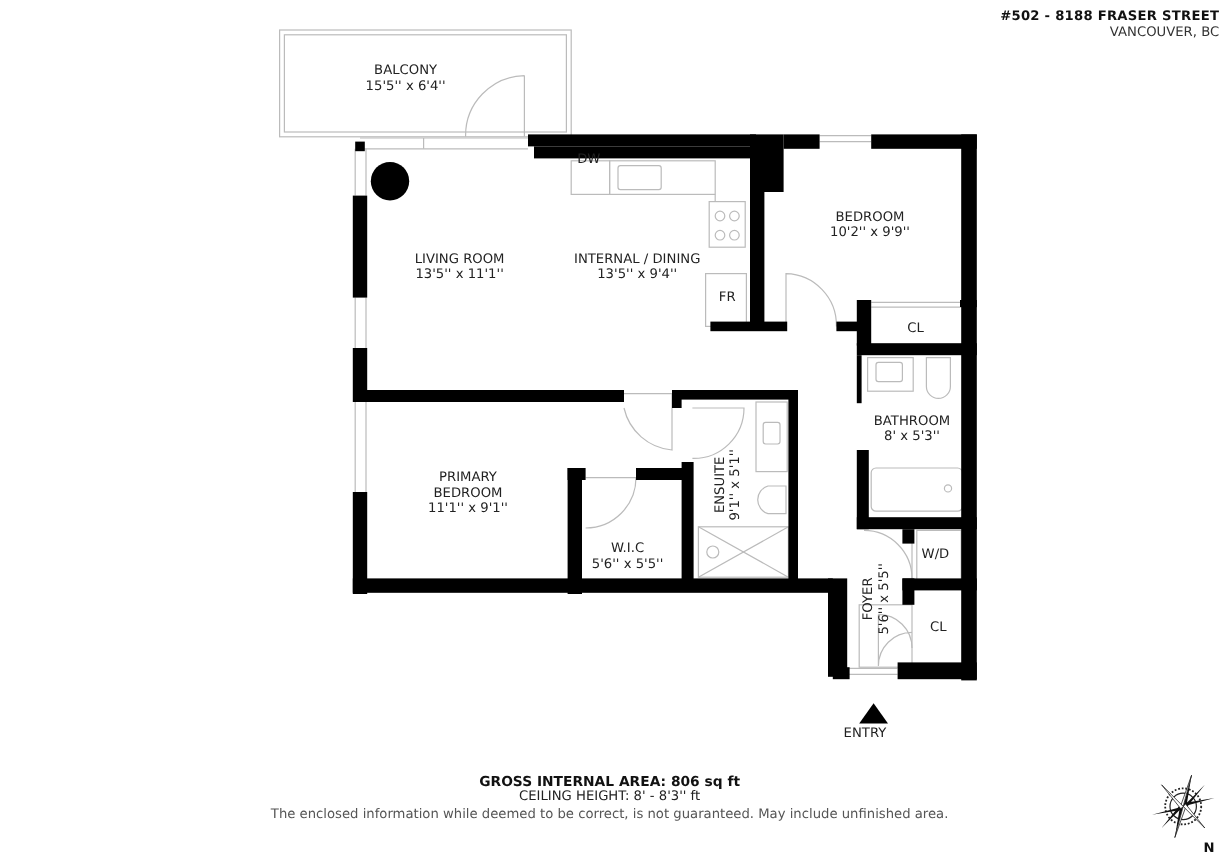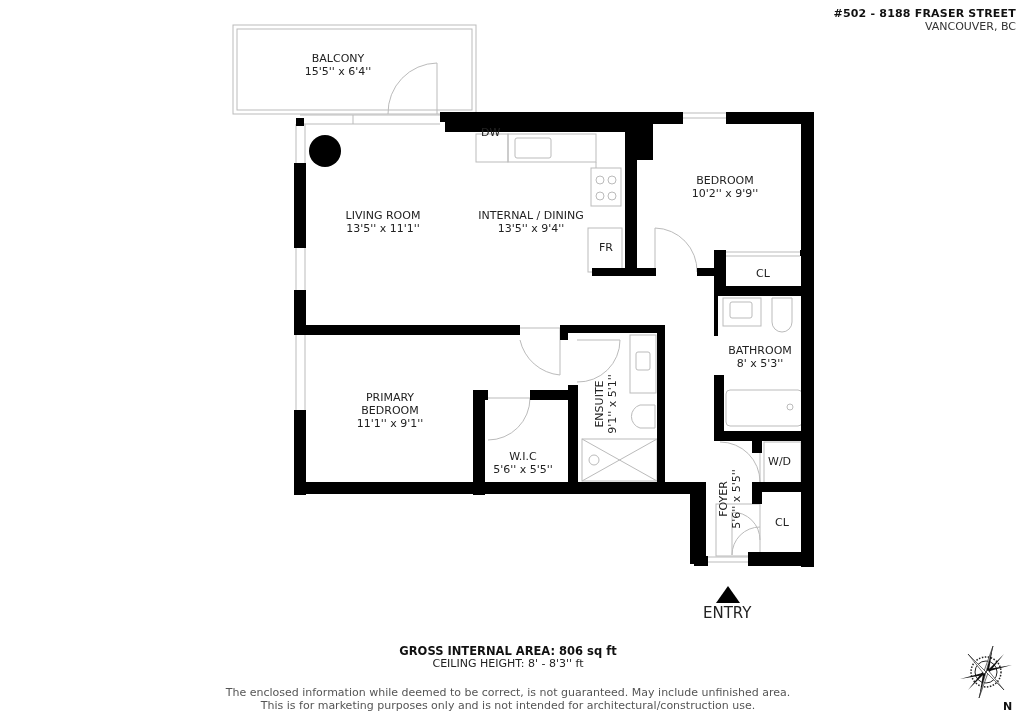--- a/index.html
+++ b/index.html
@@ -7,24 +7,24 @@
   .hdr{position:absolute;right:8px;top:7px;text-align:right;line-height:13px;}
   .hdr .addr{font-weight:bold;font-size:11px;color:#111;letter-spacing:0.2px;}
   .hdr .city{font-size:11px;color:#333;}
   svg.plan{position:absolute;left:0;top:0;}
   .lbl{position:absolute;text-align:center;font-size:11px;line-height:13px;color:#222;white-space:nowrap;}
   .lbl.rot{transform:rotate(-90deg);transform-origin:center center;}
   .tag{position:absolute;font-size:11px;color:#222;}
   .footer{position:absolute;left:0;width:1016px;top:645px;text-align:center;}
   .footer .gia{font-weight:bold;font-size:11.5px;line-height:13px;color:#111;}
   .footer .sub{font-size:11px;line-height:12px;color:#222;}
-  .footer .disc{font-size:11px;line-height:13px;color:#555;margin-top:16px;}
+  .footer .disc{font-size:11px;line-height:13px;color:#555;margin-top:2px;}
   .compass{position:absolute;left:958px;top:644px;width:56px;height:56px;}
   .north{position:absolute;left:1003px;top:700px;font-weight:bold;font-size:11px;color:#111;}
-  .entry{position:absolute;left:703px;top:604px;font-size:15px;color:#222;}
+  .entry{position:absolute;left:703px;top:604px;font-size:11px;color:#222;}
 </style>
 </head>
 <body>
 
 <div class="hdr">
   <div class="addr">#502 - 8188 FRASER STREET</div>
   <div class="city">VANCOUVER, BC</div>
 </div>
 
 <svg class="plan" width="1024" height="723" viewBox="0 0 1024 723">
@@ -192,21 +192,20 @@
 <div class="tag" style="left:768px;top:455px;">W/D</div>
 <div class="tag" style="left:775px;top:516px;">CL</div>
 
 <div class="entry">ENTRY</div>
 
 <div class="footer">
   <div class="gia">GROSS INTERNAL AREA: 806 sq ft</div>
   <div class="sub">CEILING HEIGHT: 8' - 8'3'' ft</div>
   <div class="disc">
     <div>The enclosed information while deemed to be correct, is not guaranteed. May include unfinished area.</div>
-    <div>This is for marketing purposes only and is not intended for architectural/construction use.</div>
   </div>
 </div>
 
 <svg class="compass" viewBox="0 0 56 56">
   <circle cx="28" cy="28" r="15" fill="none" stroke="#222" stroke-width="1.5" stroke-dasharray="1.5 1.5"></circle>
   <circle cx="28" cy="28" r="11" fill="none" stroke="#222" stroke-width="1"></circle>
   <polygon points="28,28 35,2 31,26" fill="#111"></polygon>
   <polygon points="28,28 21,54 25,30" fill="#111"></polygon>
   <polygon points="28,28 54,21 30,25" fill="#111"></polygon>
   <polygon points="28,28 2,35 26,31" fill="#111"></polygon>

